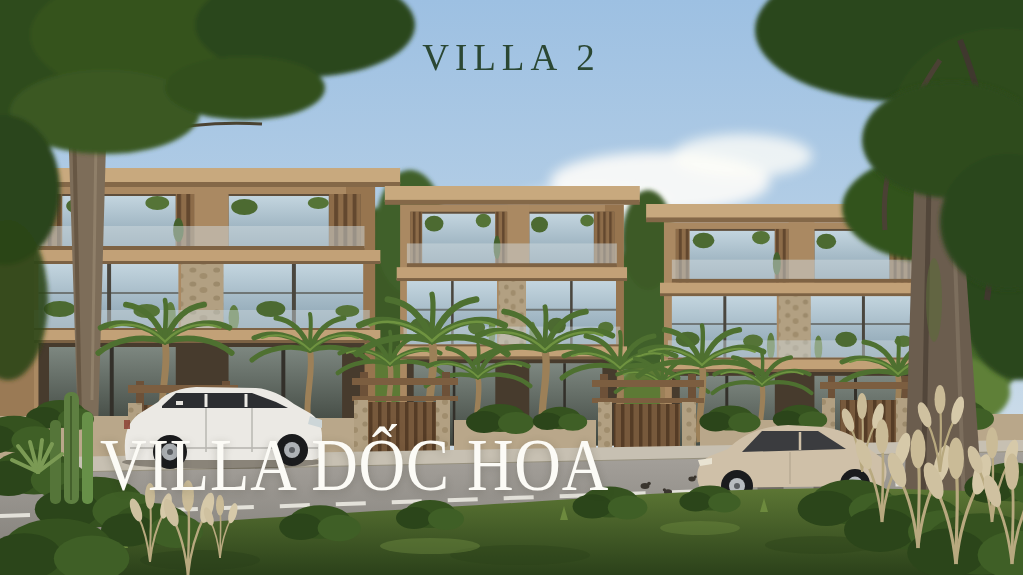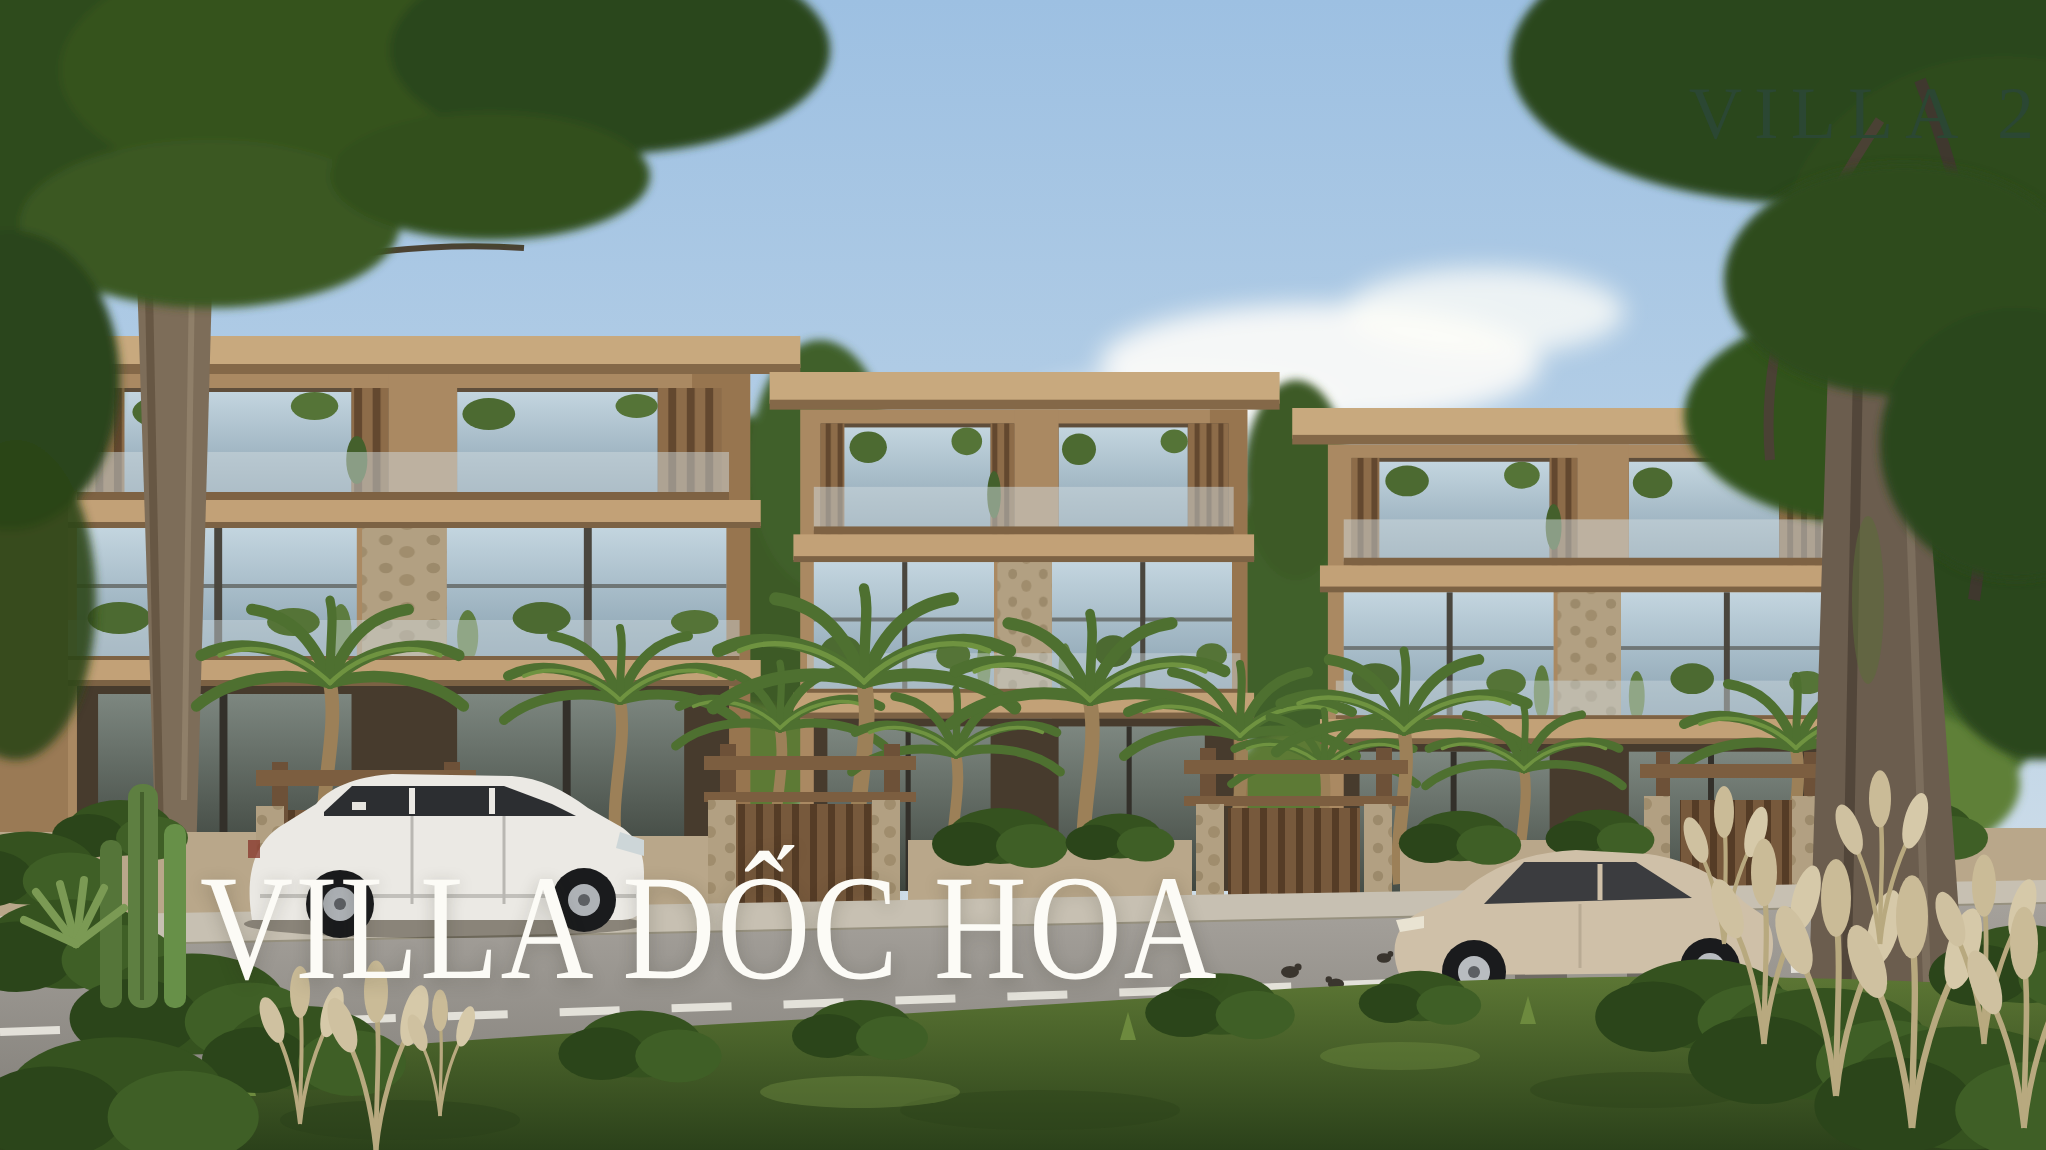--- a/index.html
+++ b/index.html
@@ -1,19 +1,19 @@
 <!DOCTYPE html>
 <html><head>
 <meta charset="utf-8">
 <style>
   html,body{margin:0;padding:0;background:#1b1b1b;}
   .stage{position:relative;width:1023px;height:575px;overflow:hidden;
          font-family:"Liberation Serif",serif;background:#a9c6e3;}
   .stage svg{position:absolute;left:0;top:0;display:block;}
-  .heading{position:absolute;top:36px;left:0;right:0;text-align:right;
+  .heading{position:absolute;top:36px;left:0;right:0;text-align:center;
            font-size:37px;font-weight:400;letter-spacing:6px;color:#2b4733;}
   .project-title{position:absolute;left:100px;top:427px;font-size:75px;line-height:1;
            letter-spacing:1px;color:#fcfbf6;white-space:nowrap;font-weight:400;
            transform:scaleX(.86);transform-origin:left top;
            text-shadow:0 2px 9px rgba(40,40,28,.22);}
 </style>
 </head>
 <body>
 
 <div class="stage">

